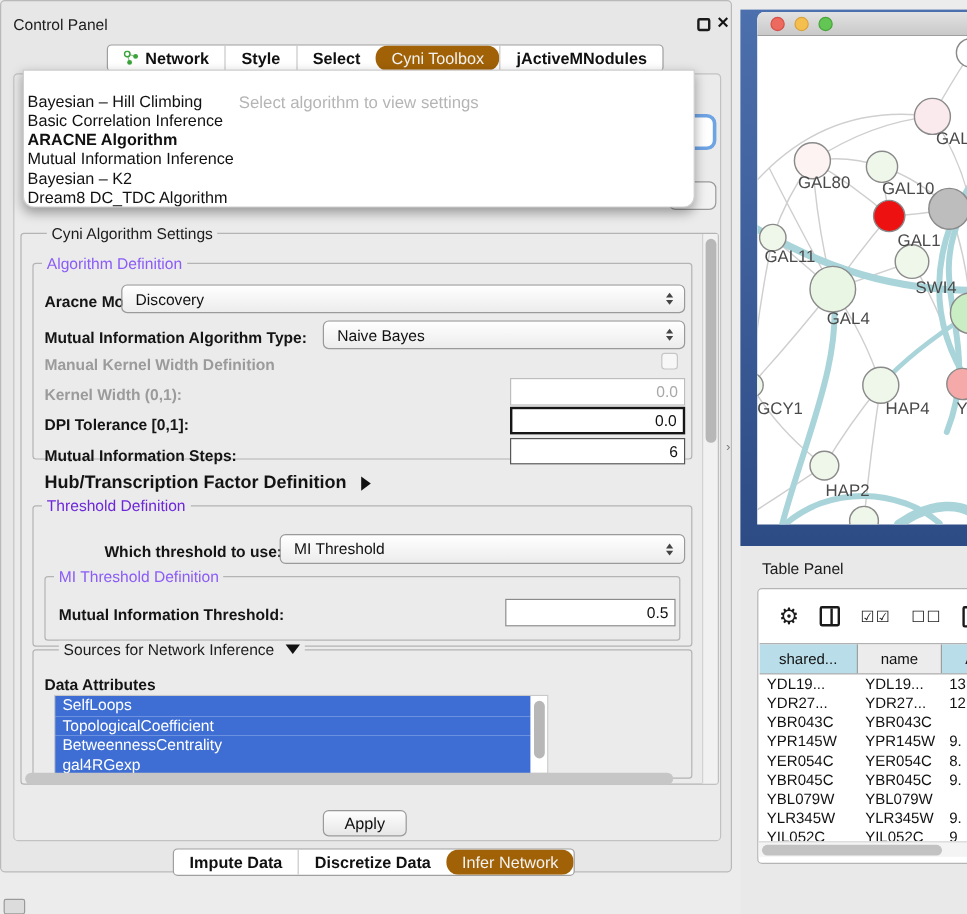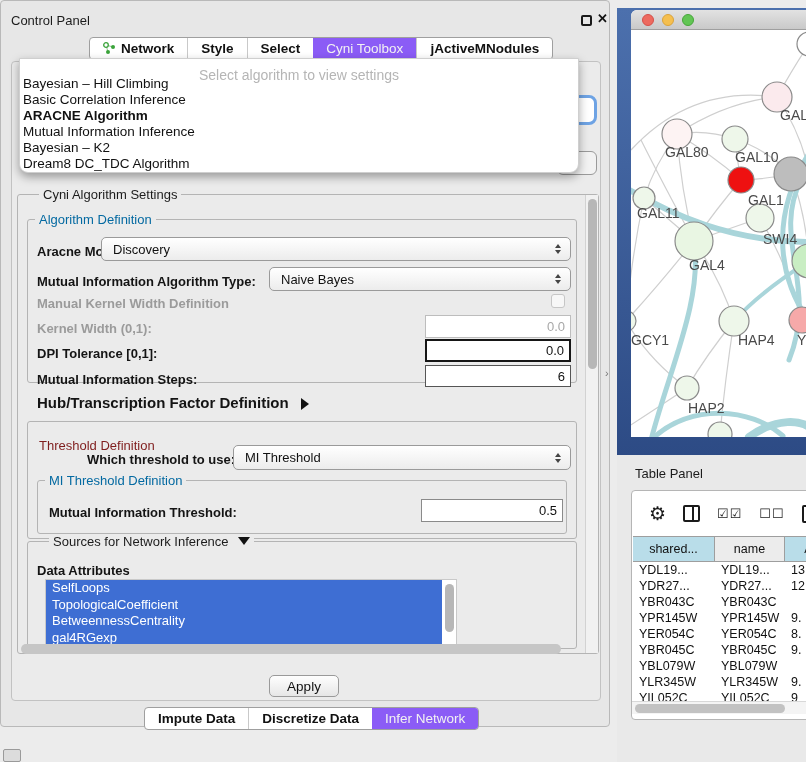--- a/index.html
+++ b/index.html
@@ -12,45 +12,45 @@
                border:1px solid #b9b9b9; border-radius:4px; }
   .cp-title { left:10px; top:12px; font-size:13px; color:#1c1c1c; }
   .float-icon { left:580px; top:14px; width:11px; height:11px; border:2px solid #1a1a1a; border-radius:2px; }
   .close-icon { left:596px; top:10px; font-size:13px; font-weight:bold; color:#111; }
 
   
   .seg-group { display:flex; background:#fff; border:1px solid #9f9f9f; border-radius:4px; overflow:hidden; height:23px; }
   .seg { display:flex; align-items:center; gap:5px; padding:0 13px; font-size:13.5px; font-weight:bold; color:#111;
          border-left:1px solid #c9c9c9; white-space:nowrap; }
   .seg:first-child { border-left:none; }
-  .seg.active { background:#8b5cf6; color:#f2f2f2; font-weight:normal; border-left:none; border-radius:0; }
+  .seg.active { background:#a16207; color:#f2f2f2; font-weight:normal; border-left:none; border-radius:10px; }
 
   
   .content-panel { left:10px; top:60px; width:590px; height:640px; background:#ebebeb;
                    border:1px solid #c2c2c2; border-radius:4px; }
 
   
   .popup { left:18px; top:57px; width:560px; height:115px; background:#fff; z-index:50;
            border:1px solid #cfcfcf; border-radius:0 0 9px 9px; box-shadow:0 4px 10px rgba(0,0,0,.35); }
-  .popup-prompt { width:100%; text-align:center; font-size:14px; color:#b5b5b5; padding-top:8px; height:17px; }
+  .popup-prompt { width:100%; text-align:center; font-size:14px; color:#b5b5b5; padding-top:18px; height:17px; }
   .popup-item { font-size:13.5px; color:#111; line-height:15.9px; padding-left:3px; white-space:nowrap; }
   .popup-item.bold { font-weight:bold; }
 
   
   .frag-combo-blue { left:556px; top:94px; width:40px; height:30px; background:#fff;
                      border:3px solid #6ea3e4; border-radius:8px; z-index:5; }
   .frag-combo-gray { left:556px; top:150px; width:40px; height:24px; background:#f2f2f2;
                      border:1px solid #9a9a9a; border-radius:6px; z-index:5; }
 
   
   .groupbox { border:1px solid #b4b4b4; border-radius:3px; }
   .legend { position:absolute; background:#ebebeb; padding:0 4px; font-size:13px; white-space:nowrap; }
   .legend.black { color:#1c1c1c;margin-left:14px; }
-  .legend.blue  { color:#0369a1; }
-  .legend.green { color:#7f1d1d;margin-top:24px; }
+  .legend.blue  { color:#8b5cf6; }
+  .legend.green { color:#6d28d9; }
 
   .flabel { position:absolute; font-size:13px; font-weight:bold; color:#141414; white-space:nowrap; }
   .flabel.disabled { color:#9b9b9b; }
 
   .combo { position:absolute; background:linear-gradient(#ffffff,#ececec); border:1px solid #9a9a9a; border-radius:5px;
            font-size:13px; color:#111; display:flex; align-items:center; padding-left:11px; }
   .stepper { position:absolute; right:9px; top:50%; transform:translateY(-50%); display:flex; flex-direction:column; gap:2px; }
   .stepper i { display:block; width:0; height:0; border-left:3.5px solid transparent; border-right:3.5px solid transparent; }
   .stepper i.up { border-bottom:4px solid #444; }
   .stepper i.dn { border-top:4px solid #444; }

